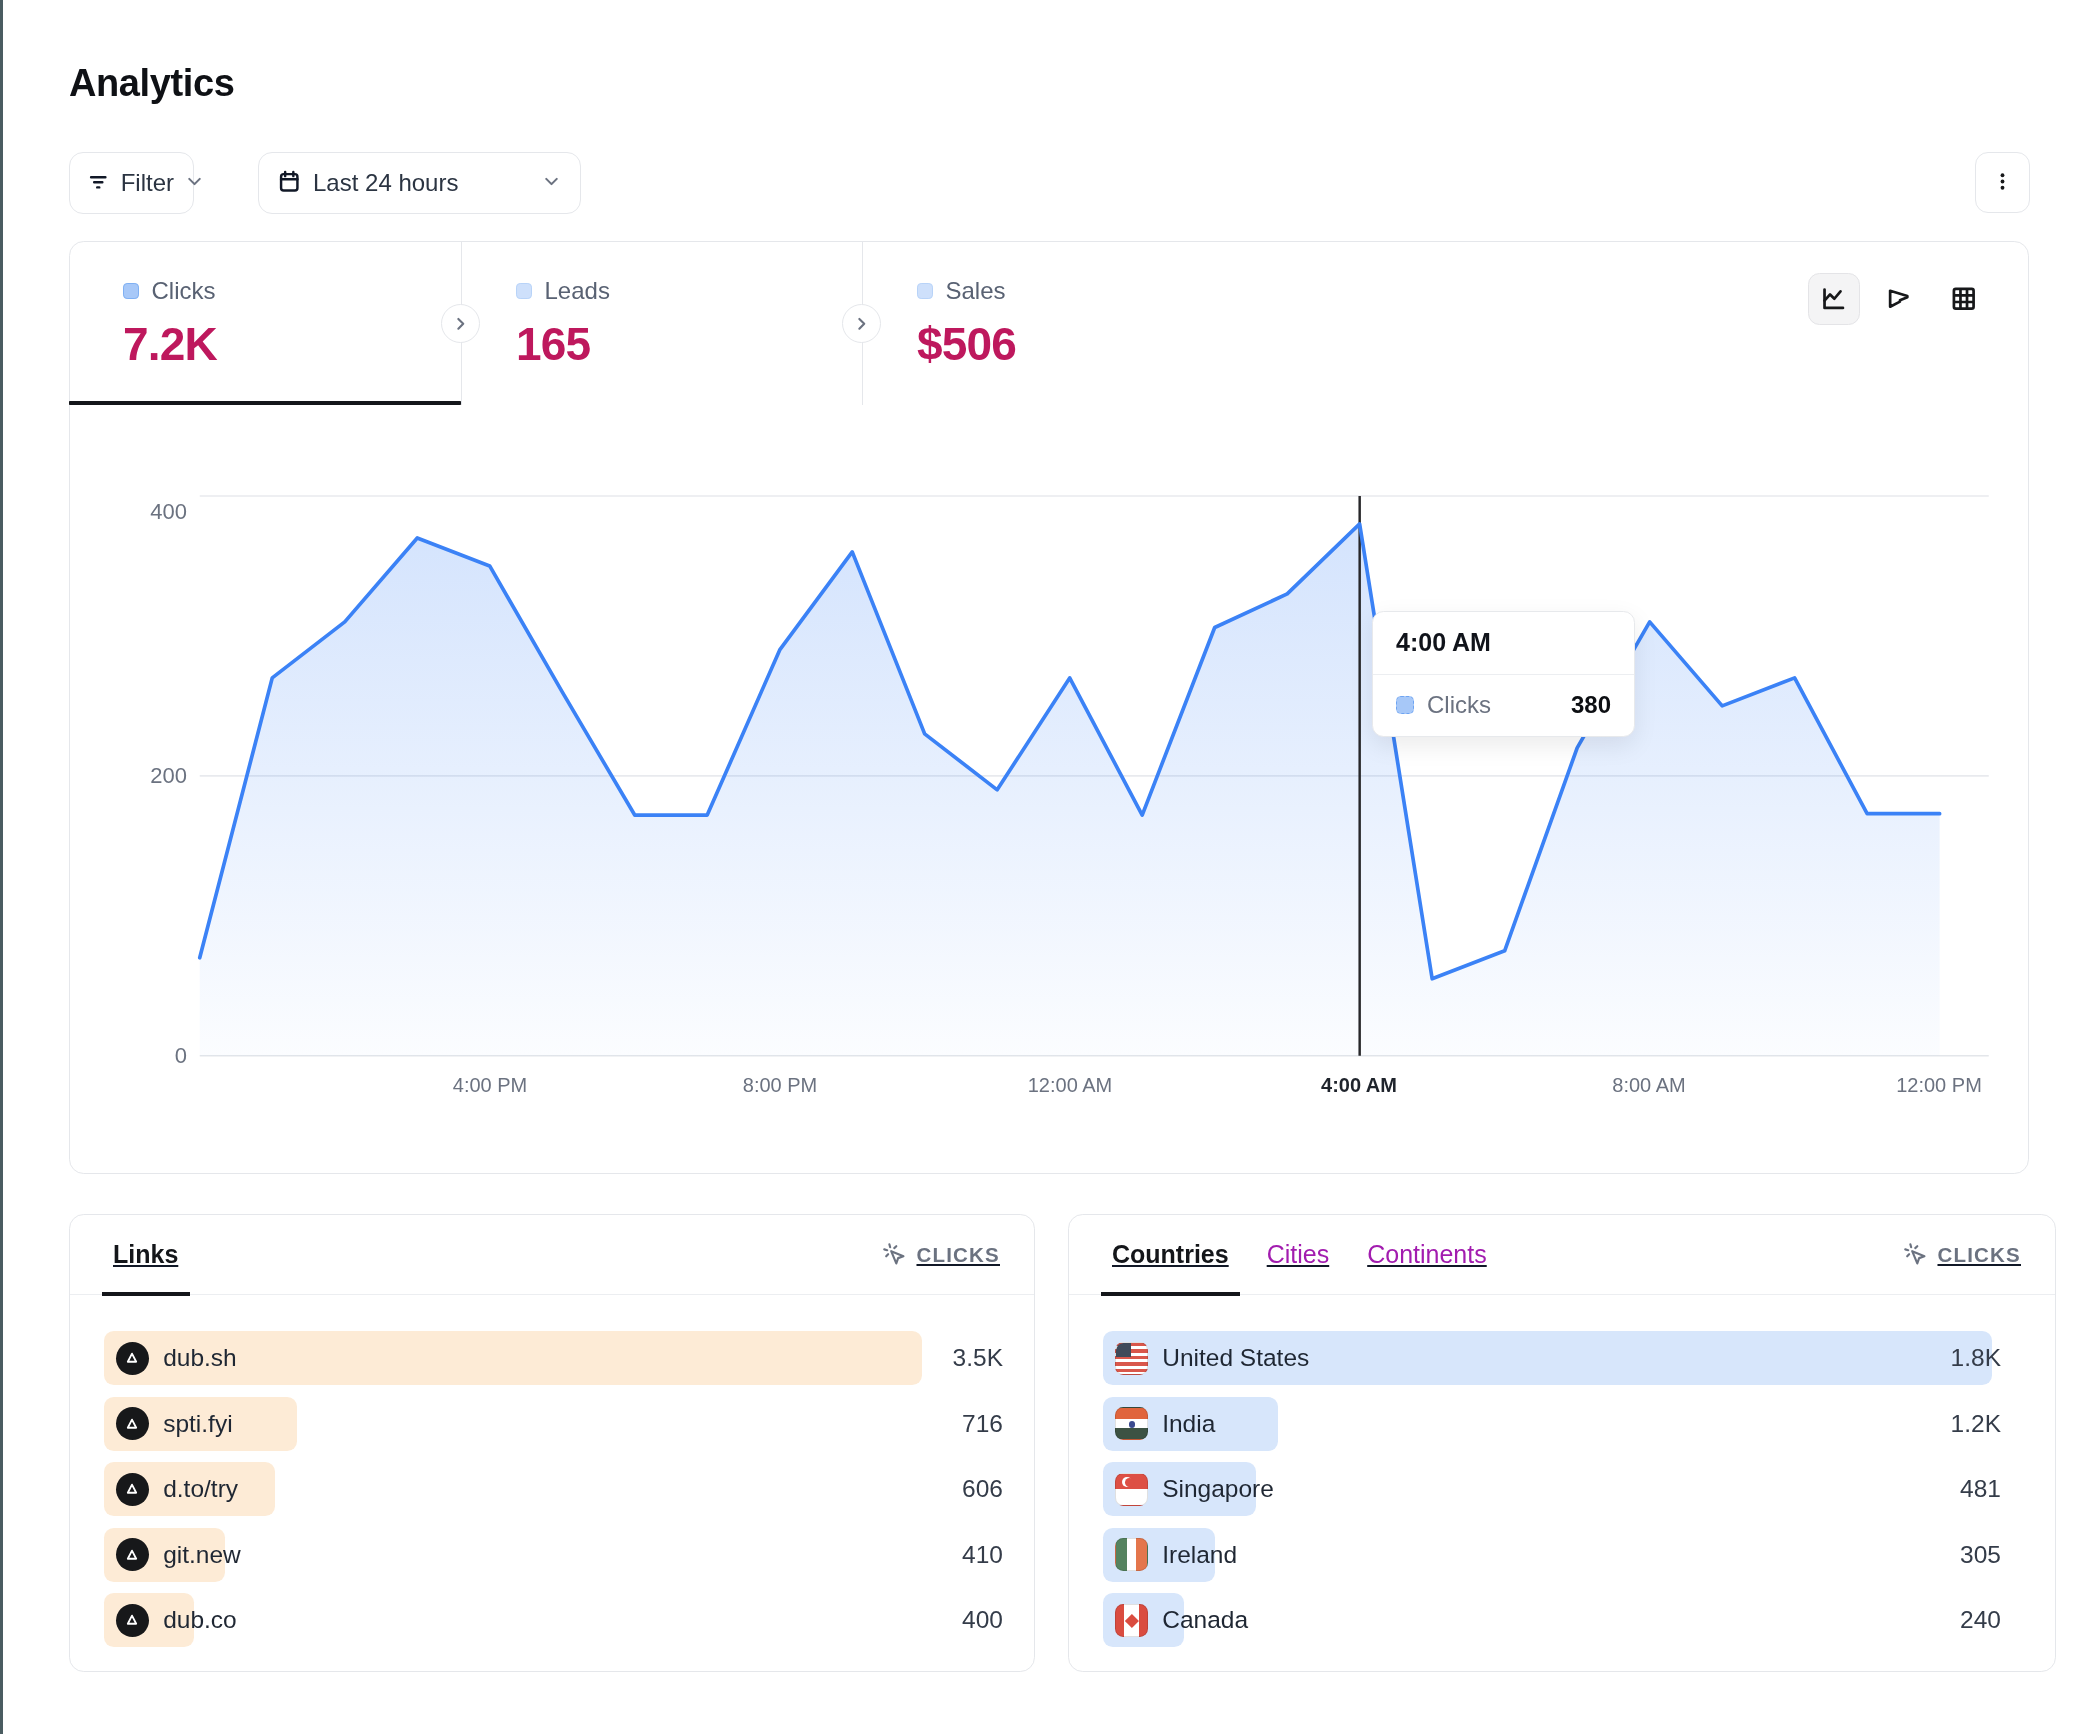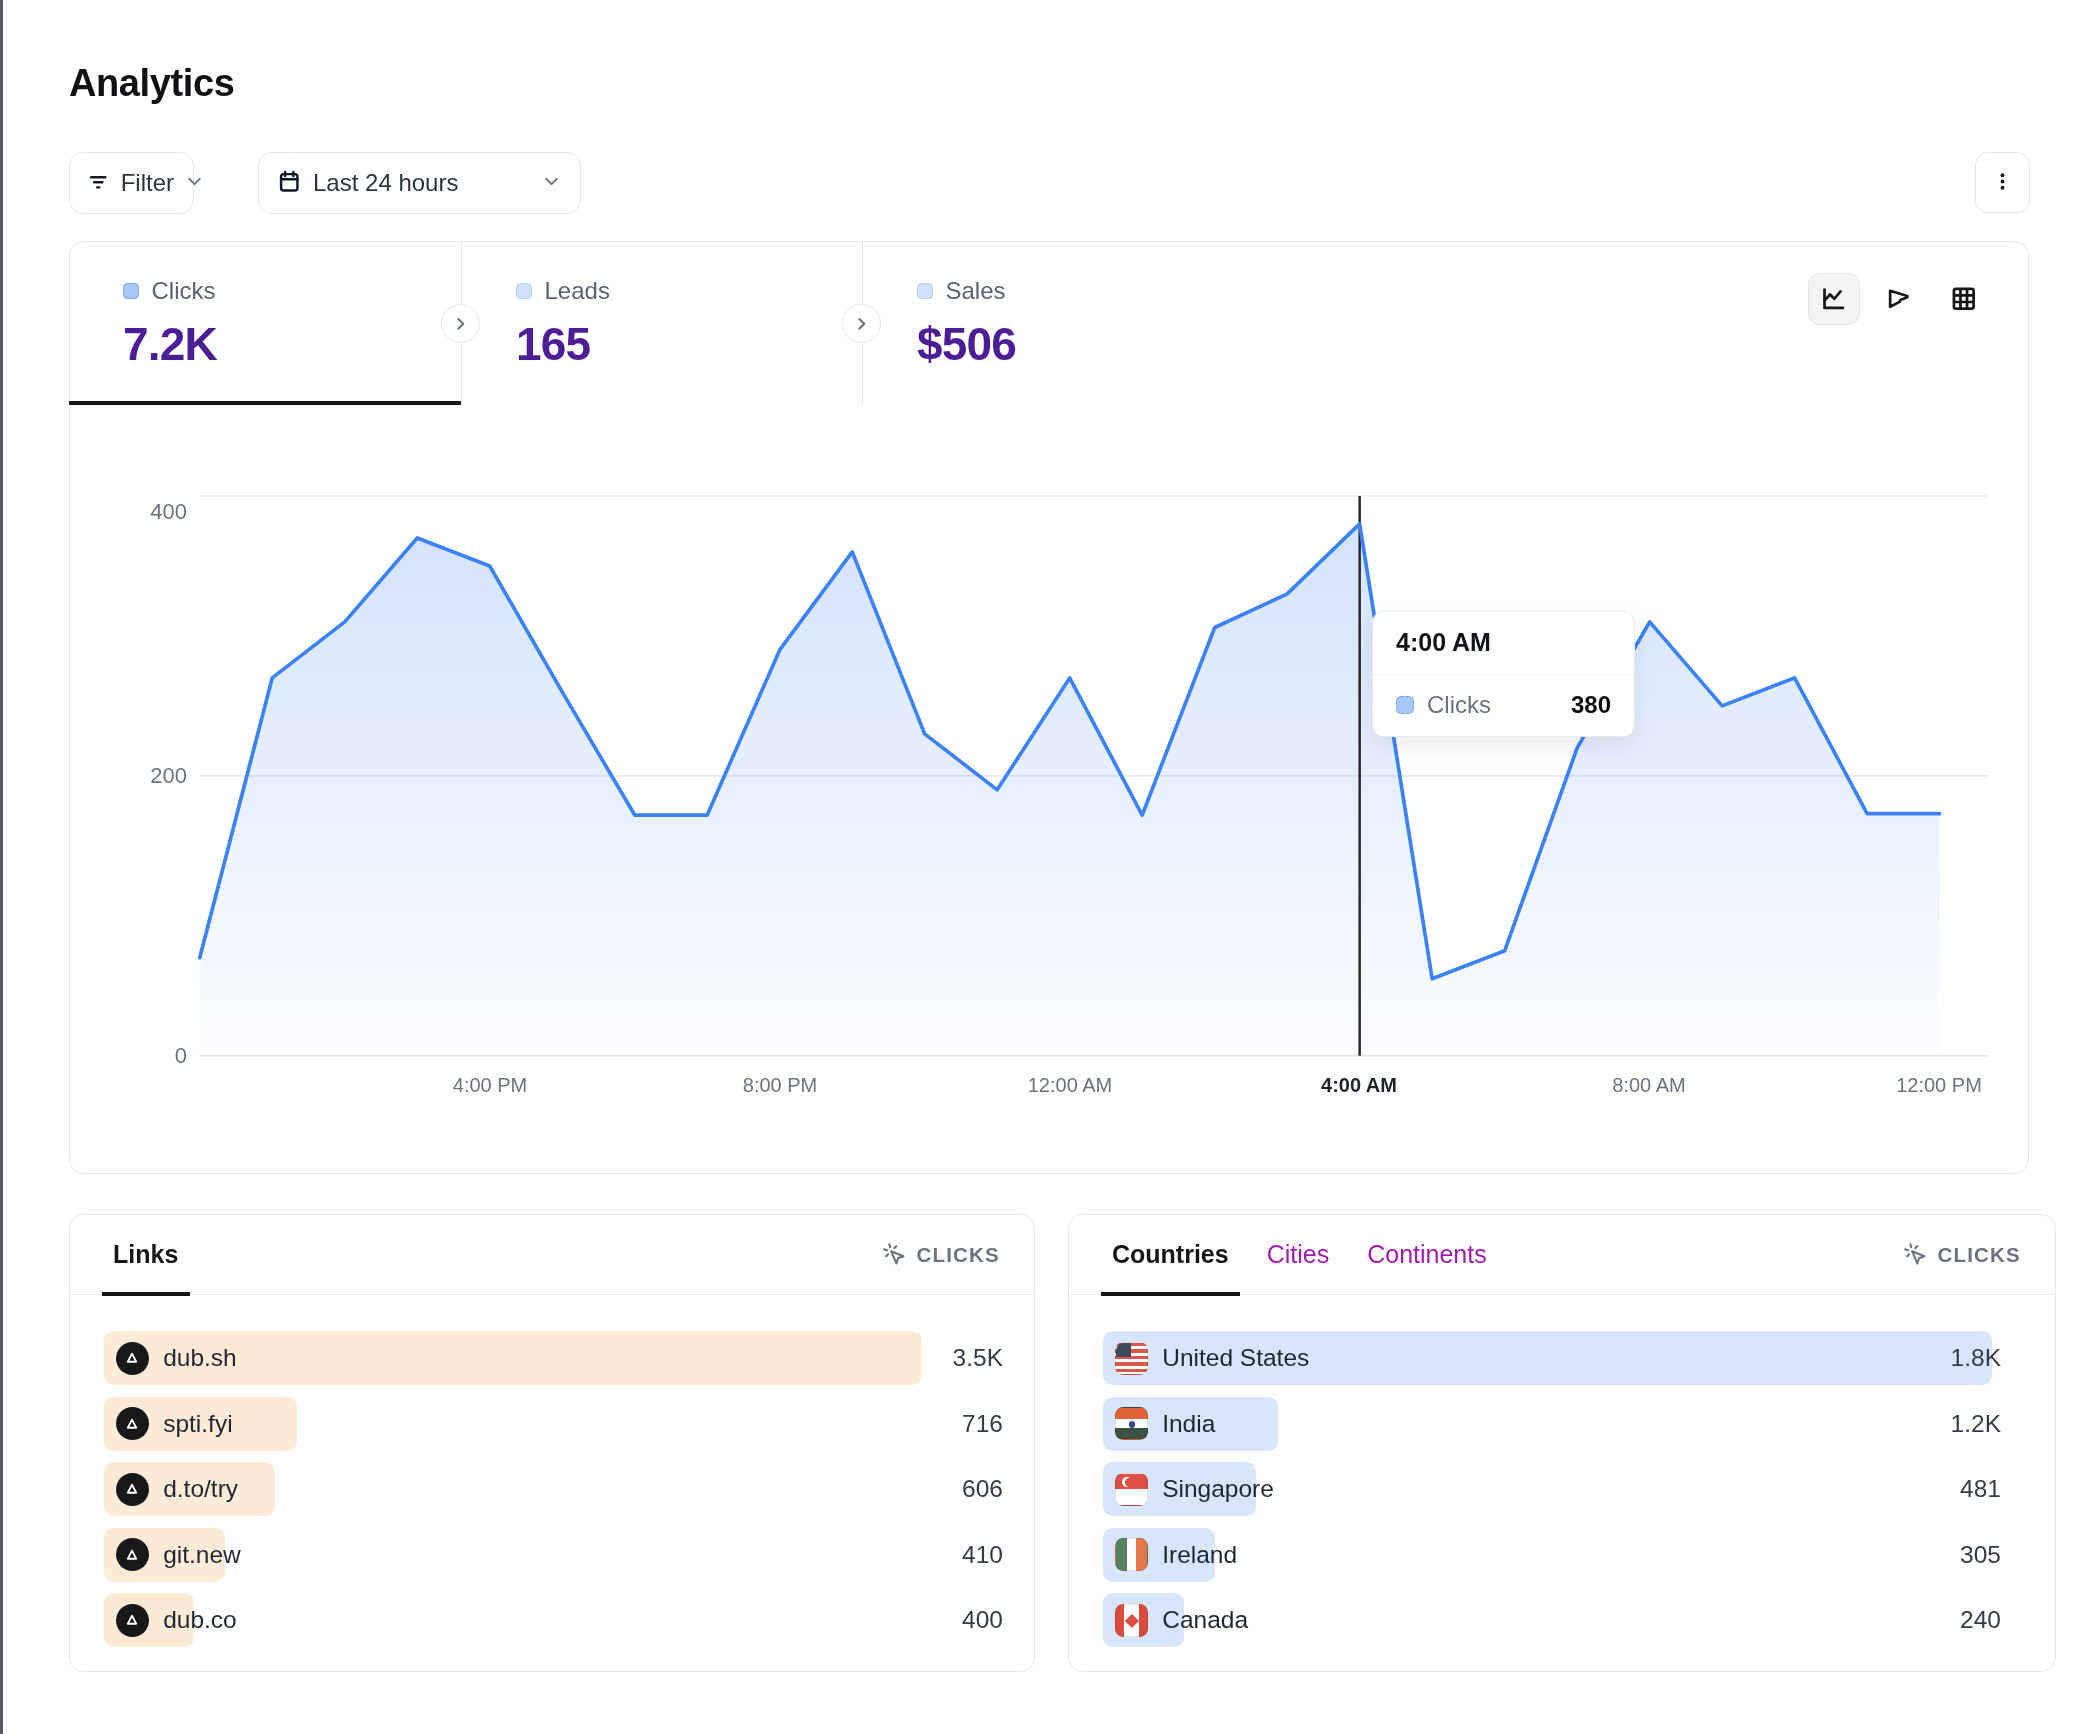--- a/index.html
+++ b/index.html
@@ -20,21 +20,21 @@
   .main-card{position:absolute;left:69px;top:241px;width:1960px;height:933px;border:1.6px solid #e5e7eb;border-radius:14.7px;box-sizing:border-box;background:#fff;}
   .tabs-row{position:absolute;left:69px;top:241px;width:1960px;height:164px;display:flex;}
   .metric-tab{position:relative;box-sizing:border-box;padding:36px 0 0 54px;cursor:pointer;}
   .metric-tab.t0{width:392px;}
   .metric-tab.t1{width:401px;border-left:1.6px solid #e5e7eb;}
   .metric-tab.t2{width:401px;border-left:1.6px solid #e5e7eb;}
   .metric-tab .head{display:flex;align-items:center;gap:13px;}
   .swatch{width:15.5px;height:15.5px;border-radius:4.1px;background:#a7c8f8;border:1.6px solid #7fb0f3;box-sizing:border-box;}
   .metric-tab.dim .swatch{opacity:.55;}
   .metric-tab .mlabel{font-size:24px;color:#596273;}
-  .metric-tab .mvalue{margin-top:11.5px;font-size:46px;font-weight:700;color:#4c1d95;letter-spacing:-0.8px;}
+  .metric-tab .mvalue{margin-top:11.5px;font-size:46px;font-weight:700;color:#be185d;letter-spacing:-0.8px;}
   .active-underline{position:absolute;left:0;bottom:0;width:392px;height:4.1px;background:#14161a;border-radius:0.8px;}
   .tab-next{position:absolute;width:39px;height:39px;border-radius:50%;background:#fff;border:1.6px solid #e5e7eb;box-sizing:border-box;display:flex;align-items:center;justify-content:center;cursor:pointer;z-index:3;}
   .tab-next.n0{left:441px;top:304px;}
   .tab-next.n1{left:842px;top:304px;}
 
   .view-toggles{position:absolute;left:1808px;top:273px;display:flex;align-items:center;gap:13px;}
   .vt{width:52px;height:52px;border-radius:11.5px;display:flex;align-items:center;justify-content:center;cursor:pointer;border:1.6px solid transparent;box-sizing:border-box;}
   .vt.active{background:#f4f4f5;border-color:#e4e4e7;}
 
   .ylab{position:absolute;width:74px;text-align:right;font-size:22px;color:#6b7280;transform:translateY(-50%);}
@@ -43,21 +43,21 @@
 
   .chart-svg{position:absolute;left:0;top:0;width:2096px;height:1735px;}
 
   .tooltip{position:absolute;left:1372px;top:611px;width:263px;background:#fff;border:1.6px solid #e7e9ec;border-radius:11.5px;box-shadow:0 8.2px 24.5px rgba(0,0,0,.08);box-sizing:border-box;z-index:5;}
   .tooltip .tt-title{padding:16.4px 23px;font-size:25px;font-weight:600;color:#10131a;border-bottom:1.6px solid #eceef1;}
   .tooltip .tt-row{display:flex;align-items:center;padding:16.4px 23px;gap:13px;}
   .tooltip .tt-swatch{width:18px;height:18px;border-radius:4.9px;background:#a7c8f8;border:1.6px dashed #6ea4f2;box-sizing:border-box;}
   .tooltip .tt-series{font-size:24px;color:#6b7280;}
   .tooltip .tt-value{margin-left:auto;font-size:24px;font-weight:700;color:#0c0e12;}
 
-  .panel{position:absolute;width:966px;height:458px;border:1.6px solid #e5e7eb;border-radius:14.7px;box-sizing:border-box;background:#fff;top:1214px;}
+  .panel{position:absolute;width:966px;height:458px;border:1.6px solid #e5e7eb;border-radius:14.7px;box-sizing:border-box;background:#fff;top:1214px;text-decoration:underline;}
   .panel.links{left:69px;}
   .panel.countries{left:1068px;width:988px;}
   .panel-head{position:relative;height:79px;display:flex;align-items:center;padding:0 34px 0 43px;border-bottom:1.6px solid #eceef1;}
   .panel-tabs{display:flex;gap:38px;align-items:center;height:100%;}
   .ptab{font-size:25px;color:#a21caf;display:flex;align-items:center;height:100%;position:relative;cursor:pointer;}
   .ptab.active{color:#14161a;font-weight:600;}
   .ptab.active::after{content:"";position:absolute;left:-11.5px;right:-11.5px;bottom:-1.6px;height:4.1px;background:#14161a;}
   .metric-head{margin-left:auto;display:flex;align-items:center;gap:9.8px;color:#6b7280;cursor:pointer;}
   .metric-head .mh-lbl{font-size:20.5px;font-weight:600;letter-spacing:1.2px;}
   .rows{position:absolute;left:34px;top:116px;width:899px;}

